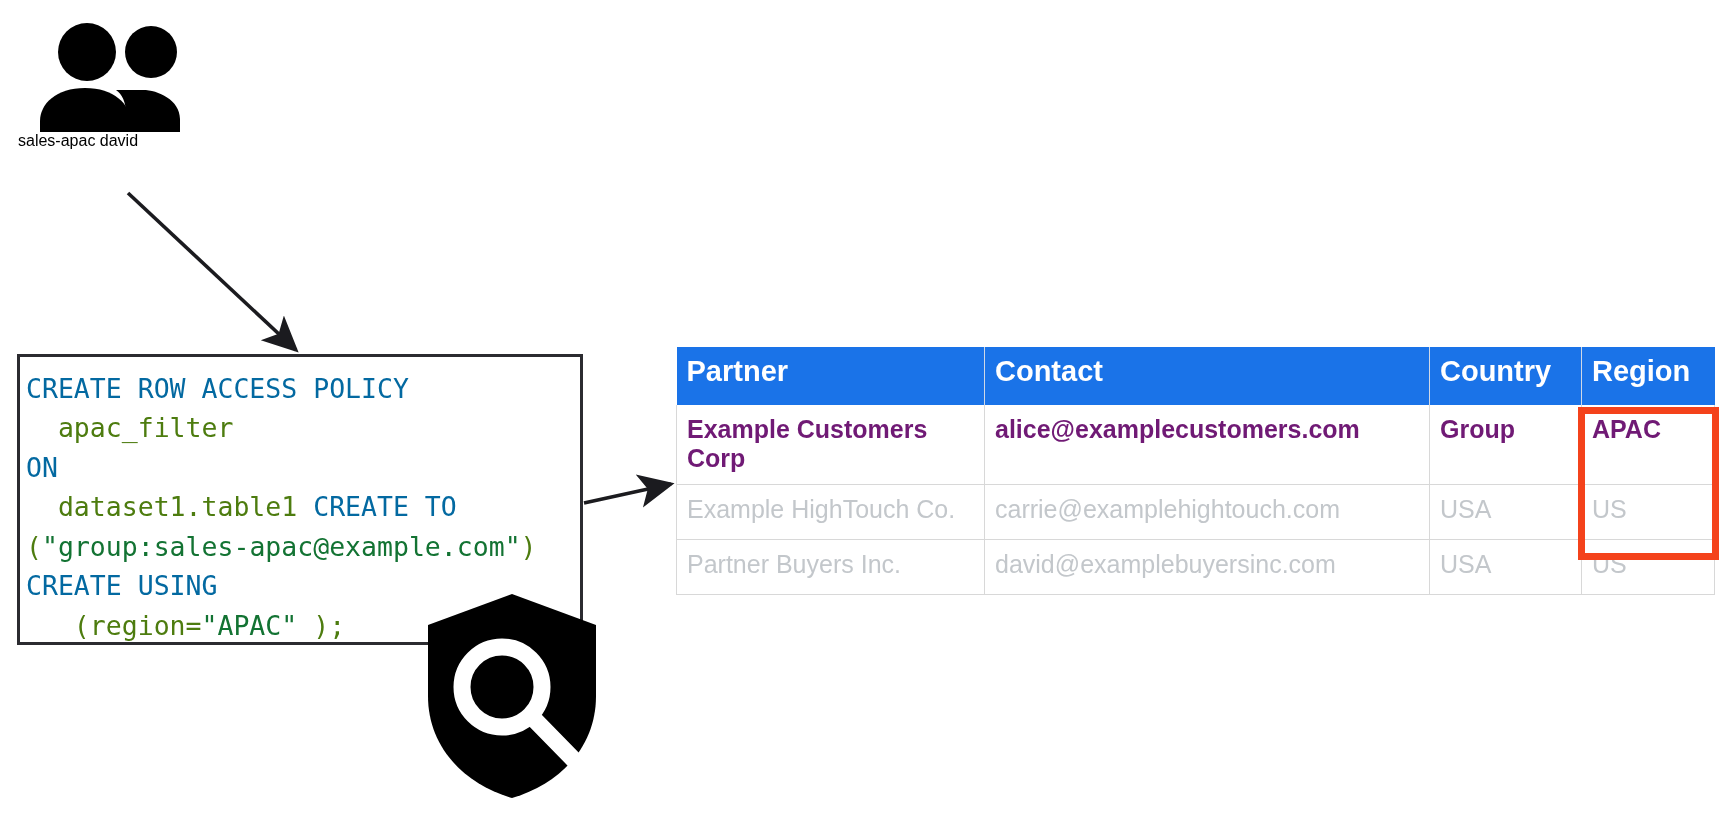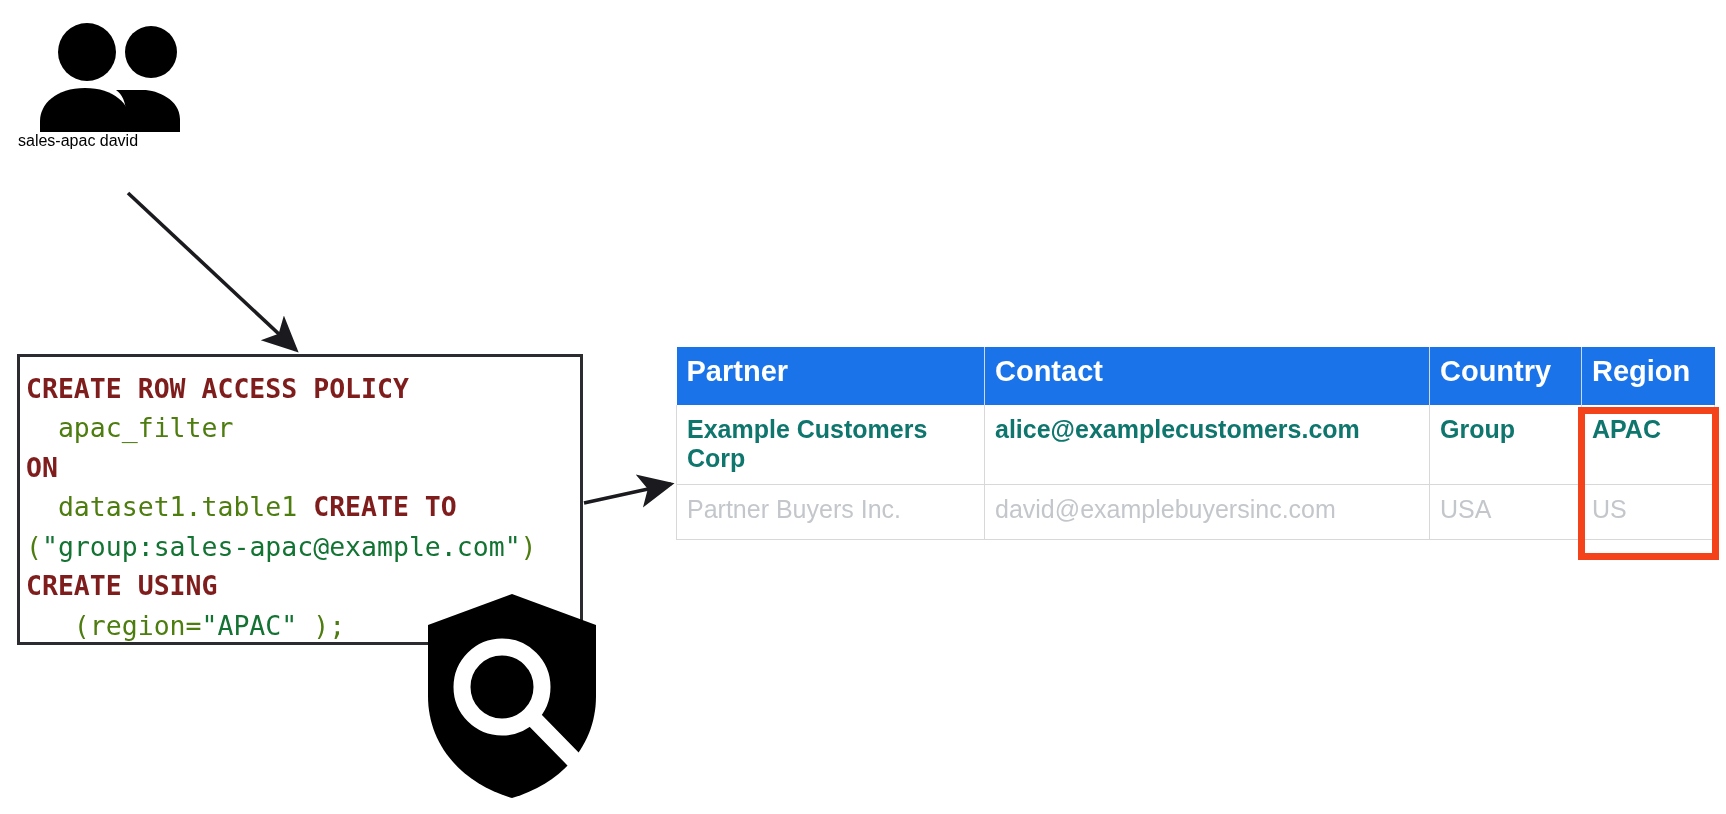--- a/index.html
+++ b/index.html
@@ -50,21 +50,21 @@
   }
   #code-text {
     margin: 0;
     padding: 12px 0 0 6px;
     font-family: "DejaVu Sans Mono", "Liberation Mono", monospace;
     font-size: 26.5px;
     line-height: 1.49;
     color: #3c4043;
     white-space: pre;
   }
-  .kw  { color: #7f1d1d; font-weight: bold; }
+  .kw  { color: #0369a1; }
   .str { color: #137333; }
   .pln { color: #4d7c0f; }
 
   
   #shield-icon {
     position: absolute;
     left: 424px;
     top: 592px;
     width: 176px;
     height: 208px;
@@ -94,21 +94,21 @@
     height: 58px;
     padding-top: 8px;
     border-right: 1px solid #cfd8e6;
   }
   #partners-table thead th:last-child { border-right: none; }
 
   #partners-table tbody td {
     border: 1px solid #d8d8d8;
     border-top: none;
     font-weight: bold;
-    color: #0f766e;
+    color: #701a75;
     line-height: 1.17;
   }
   #partners-table tbody tr.active td { height: 74px; }
   #partners-table tbody tr.muted td {
     font-weight: normal;
     color: #c3c7cb;
     height: 55px;
   }
 
   .col-partner { width: 308px; }
@@ -185,20 +185,26 @@
     </tr>
   </thead>
   <tbody id="table-body">
       <tr class="active">
         <td>Example Customers Corp</td>
         <td>alice@examplecustomers.com</td>
         <td>Group</td>
         <td>APAC</td>
       </tr>
       <tr class="muted">
+        <td>Example HighTouch Co.</td>
+        <td>carrie@examplehightouch.com</td>
+        <td>USA</td>
+        <td>US</td>
+      </tr>
+      <tr class="muted">
         <td>Partner Buyers Inc.</td>
         <td>david@examplebuyersinc.com</td>
         <td>USA</td>
         <td>US</td>
       </tr>
     </tbody>
 </table>
 
 <div id="region-highlight"></div>
 

